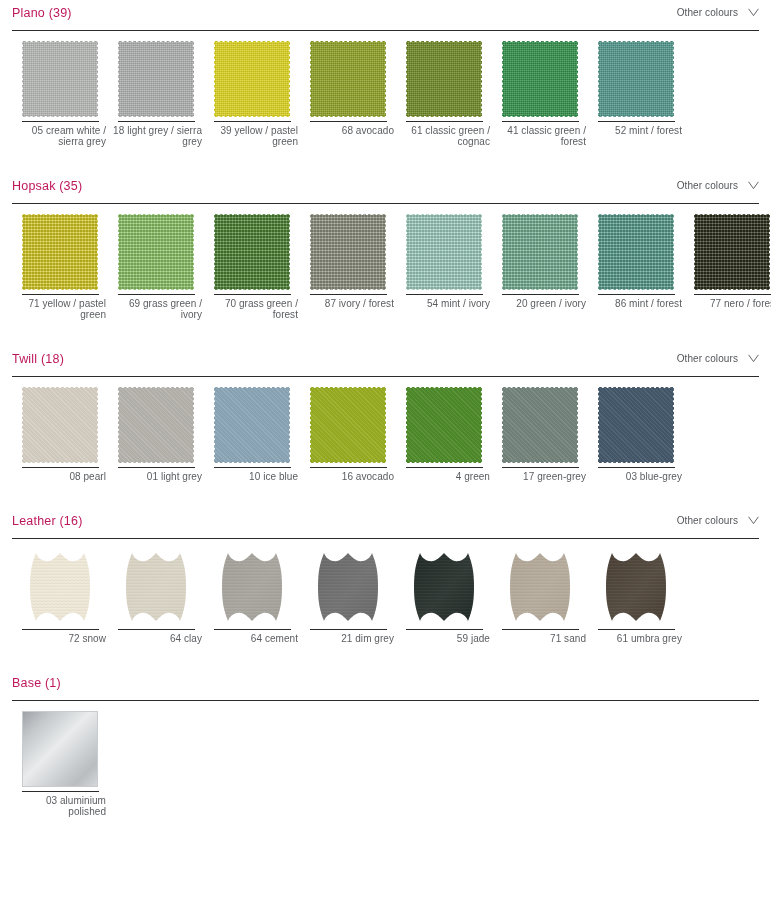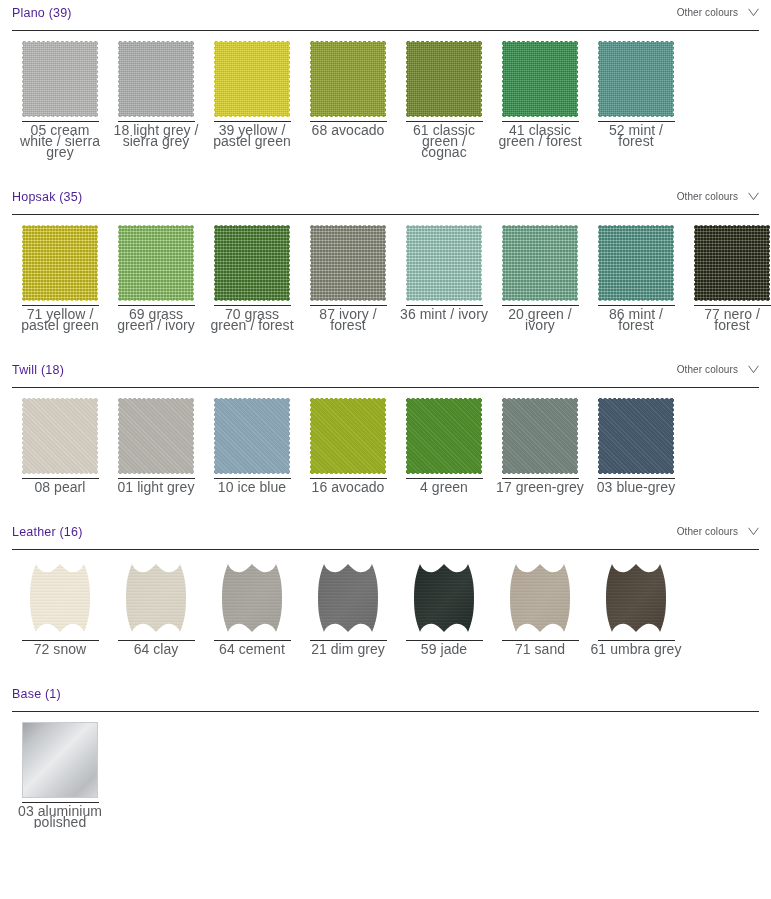--- a/index.html
+++ b/index.html
@@ -21,21 +21,21 @@
   .section { padding: 0 12px; }
   .section-head {
     position: relative;
     height: 30px;
   }
   .section-title {
     position: absolute;
     left: 0; top: 6px;
     font-size: 12.5px;
     letter-spacing: .2px;
-    color: #4c1d95;
+    color: #be185d;
     white-space: nowrap;
   }
   .other-colours {
     position: absolute;
     right: 0; top: 7px;
     font-size: 10px;
     color: #53565a;
     letter-spacing: .1px;
     display: flex;
     align-items: center;
@@ -72,24 +72,24 @@
     justify-content: center;
     position: relative;
   }
   .swatch-label-rule {
     width: 77px;
     height: 1px;
     background: #2b2b2b;
     margin: 2px 0 3px 0;
   }
   .swatch-label {
-    font-size: 14px;
+    font-size: 10px;
     line-height: 11px;
     color: #5a5d60;
-    text-align: center;
+    text-align: right;
     width: 92px;
     letter-spacing: .05px;
   }
 
   
   .fabric {
     width: 76px;
     height: 76px;
     position: relative;
   }
@@ -271,21 +271,21 @@
           <div class="swatch-label-rule"></div>
           <div class="swatch-label">87 ivory / forest</div>
         </div>
         <div class="swatch-cell">
           <div class="swatch-art">
             <div class="fabric hopsak">
               <div class="body" style="background:#9ecfc0"></div>
             </div>
           </div>
           <div class="swatch-label-rule"></div>
-          <div class="swatch-label">36 mint / ivory</div>
+          <div class="swatch-label">54 mint / ivory</div>
         </div>
         <div class="swatch-cell">
           <div class="swatch-art">
             <div class="fabric hopsak">
               <div class="body" style="background:#73ae91"></div>
             </div>
           </div>
           <div class="swatch-label-rule"></div>
           <div class="swatch-label">20 green / ivory</div>
         </div>

